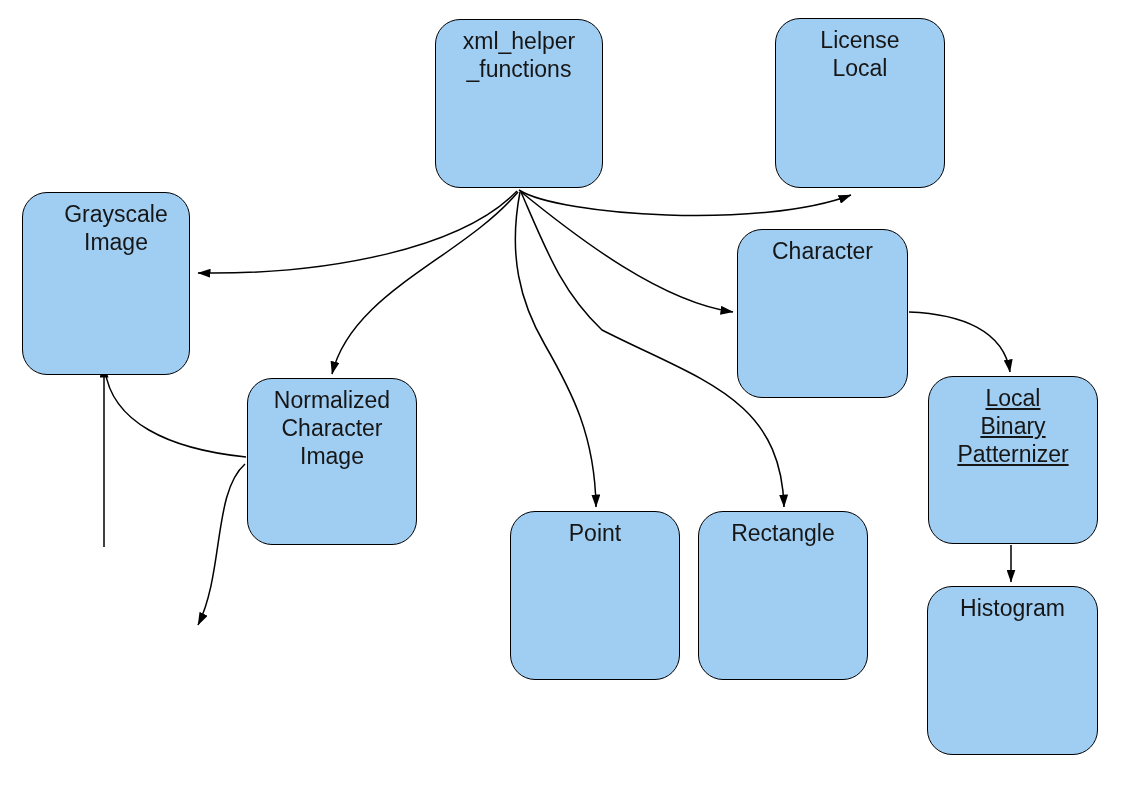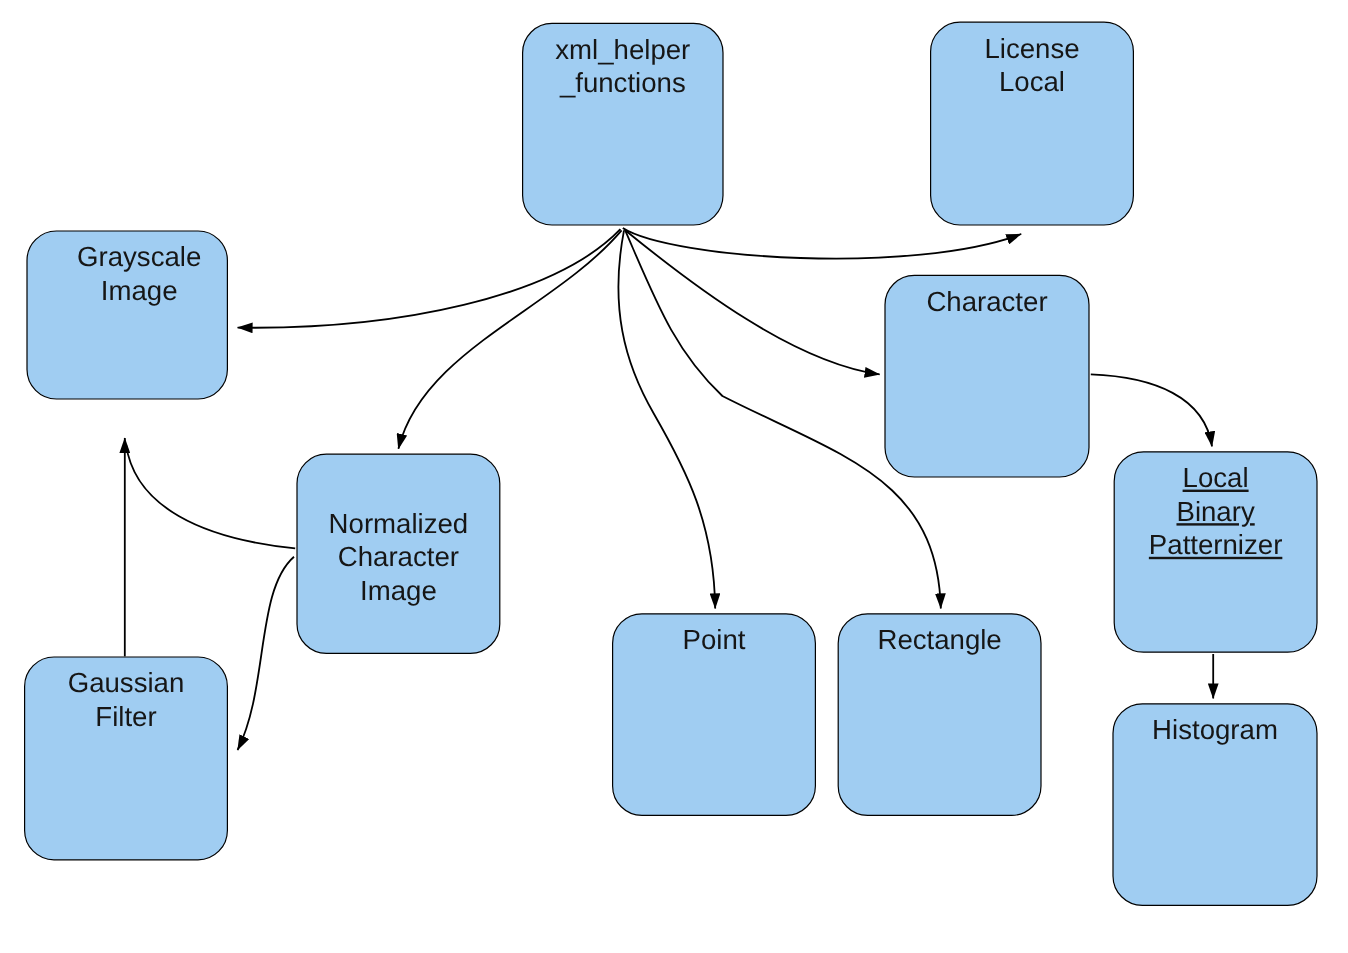--- a/index.html
+++ b/index.html
@@ -63,43 +63,39 @@
       </g>
   </svg>
 <div class="node" style="left: 435px; top: 19px; width: 168px; height: 169px; background: rgb(160, 205, 242); border-color: rgb(0, 0, 0);">
       <div class="node-label" style="color: rgb(22, 22, 22);">xml_helper
 _functions</div>
     </div>
     <div class="node" style="left: 775px; top: 18px; width: 170px; height: 170px; background: rgb(160, 205, 242); border-color: rgb(0, 0, 0);">
       <div class="node-label" style="color: rgb(22, 22, 22);">License
 Local</div>
     </div>
-    <div class="node" style="left: 22px; top: 192px; width: 168px; height: 141px; background: rgb(160, 205, 242); border-color: rgb(0, 0, 0); padding-left: 20px;">
+    <div class="node" style="left: 22px; top: 192px; width: 168px; height: 183px; background: rgb(160, 205, 242); border-color: rgb(0, 0, 0); padding-left: 20px;">
       <div class="node-label" style="color: rgb(22, 22, 22);">Grayscale
 Image</div>
     </div>
     <div class="node" style="left: 737px; top: 229px; width: 171px; height: 169px; background: rgb(160, 205, 242); border-color: rgb(0, 0, 0);">
       <div class="node-label" style="color: rgb(22, 22, 22);">Character</div>
     </div>
     <div class="node" style="left: 247px; top: 378px; width: 170px; height: 167px; background: rgb(160, 205, 242); border-color: rgb(0, 0, 0);">
-      <div class="node-label" style="color: rgb(22, 22, 22); margin-top: 36px;">Normalized
+      <div class="node-label" style="color: rgb(22, 22, 22);">Normalized
 Character
 Image</div>
     </div>
     <div class="node" style="left: 928px; top: 376px; width: 170px; height: 168px; background: rgb(160, 205, 242); border-color: rgb(0, 0, 0);">
       <div class="node-label" style="color: rgb(22, 22, 22); text-decoration: underline;">Local
 Binary
 Patternizer</div>
     </div>
     <div class="node" style="left: 510px; top: 511px; width: 170px; height: 169px; background: rgb(160, 205, 242); border-color: rgb(0, 0, 0);">
       <div class="node-label" style="color: rgb(22, 22, 22);">Point</div>
     </div>
     <div class="node" style="left: 698px; top: 511px; width: 170px; height: 169px; background: rgb(160, 205, 242); border-color: rgb(0, 0, 0);">
       <div class="node-label" style="color: rgb(22, 22, 22);">Rectangle</div>
     </div>
-    <div class="node" style="left: 20px; top: 547px; width: 170px; height: 170px; background: rgb(160, 205, 242); border-color: rgb(0, 0, 0);">
-      <div class="node-label" style="color: rgb(22, 22, 22);">Gaussian
-Filter</div>
-    </div>
     <div class="node" style="left: 927px; top: 586px; width: 171px; height: 169px; background: rgb(160, 205, 242); border-color: rgb(0, 0, 0);">
       <div class="node-label" style="color: rgb(22, 22, 22);">Histogram</div>
     </div>
   </div>
 
 </body></html>

